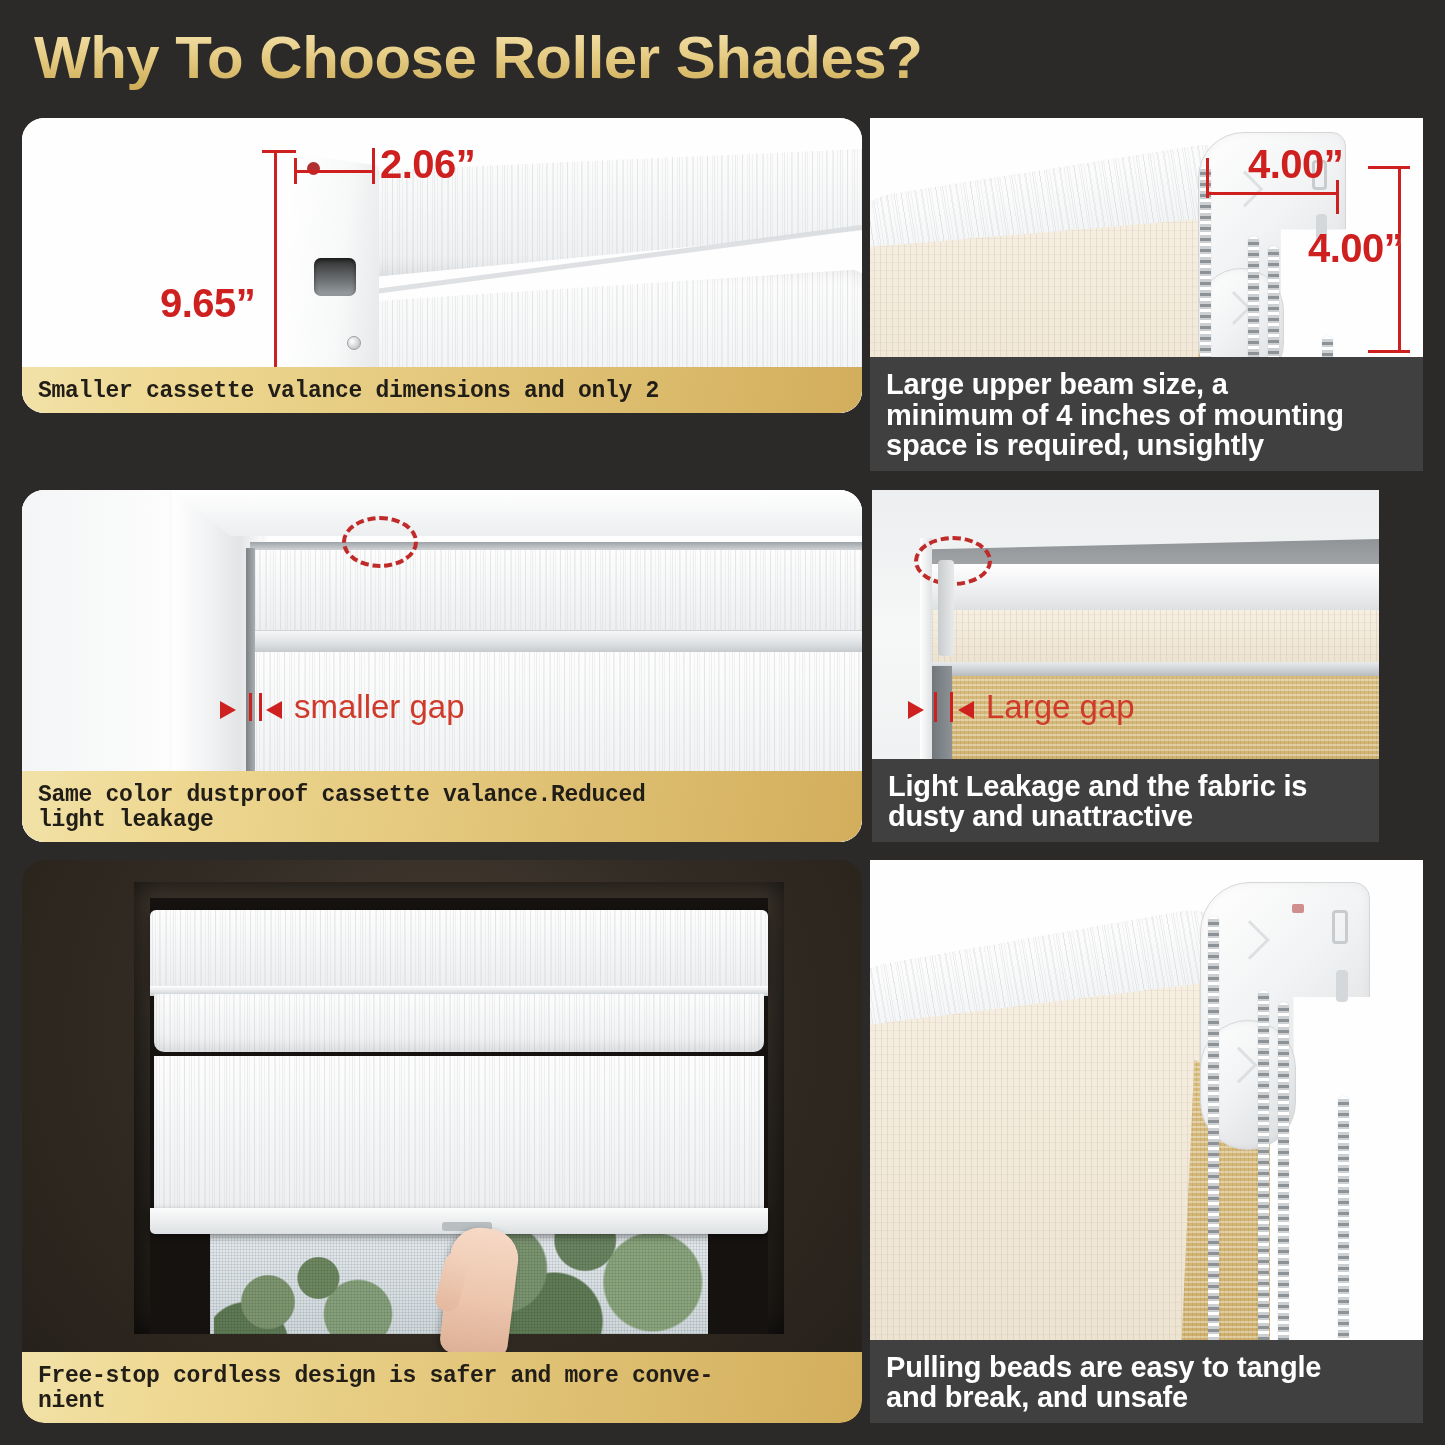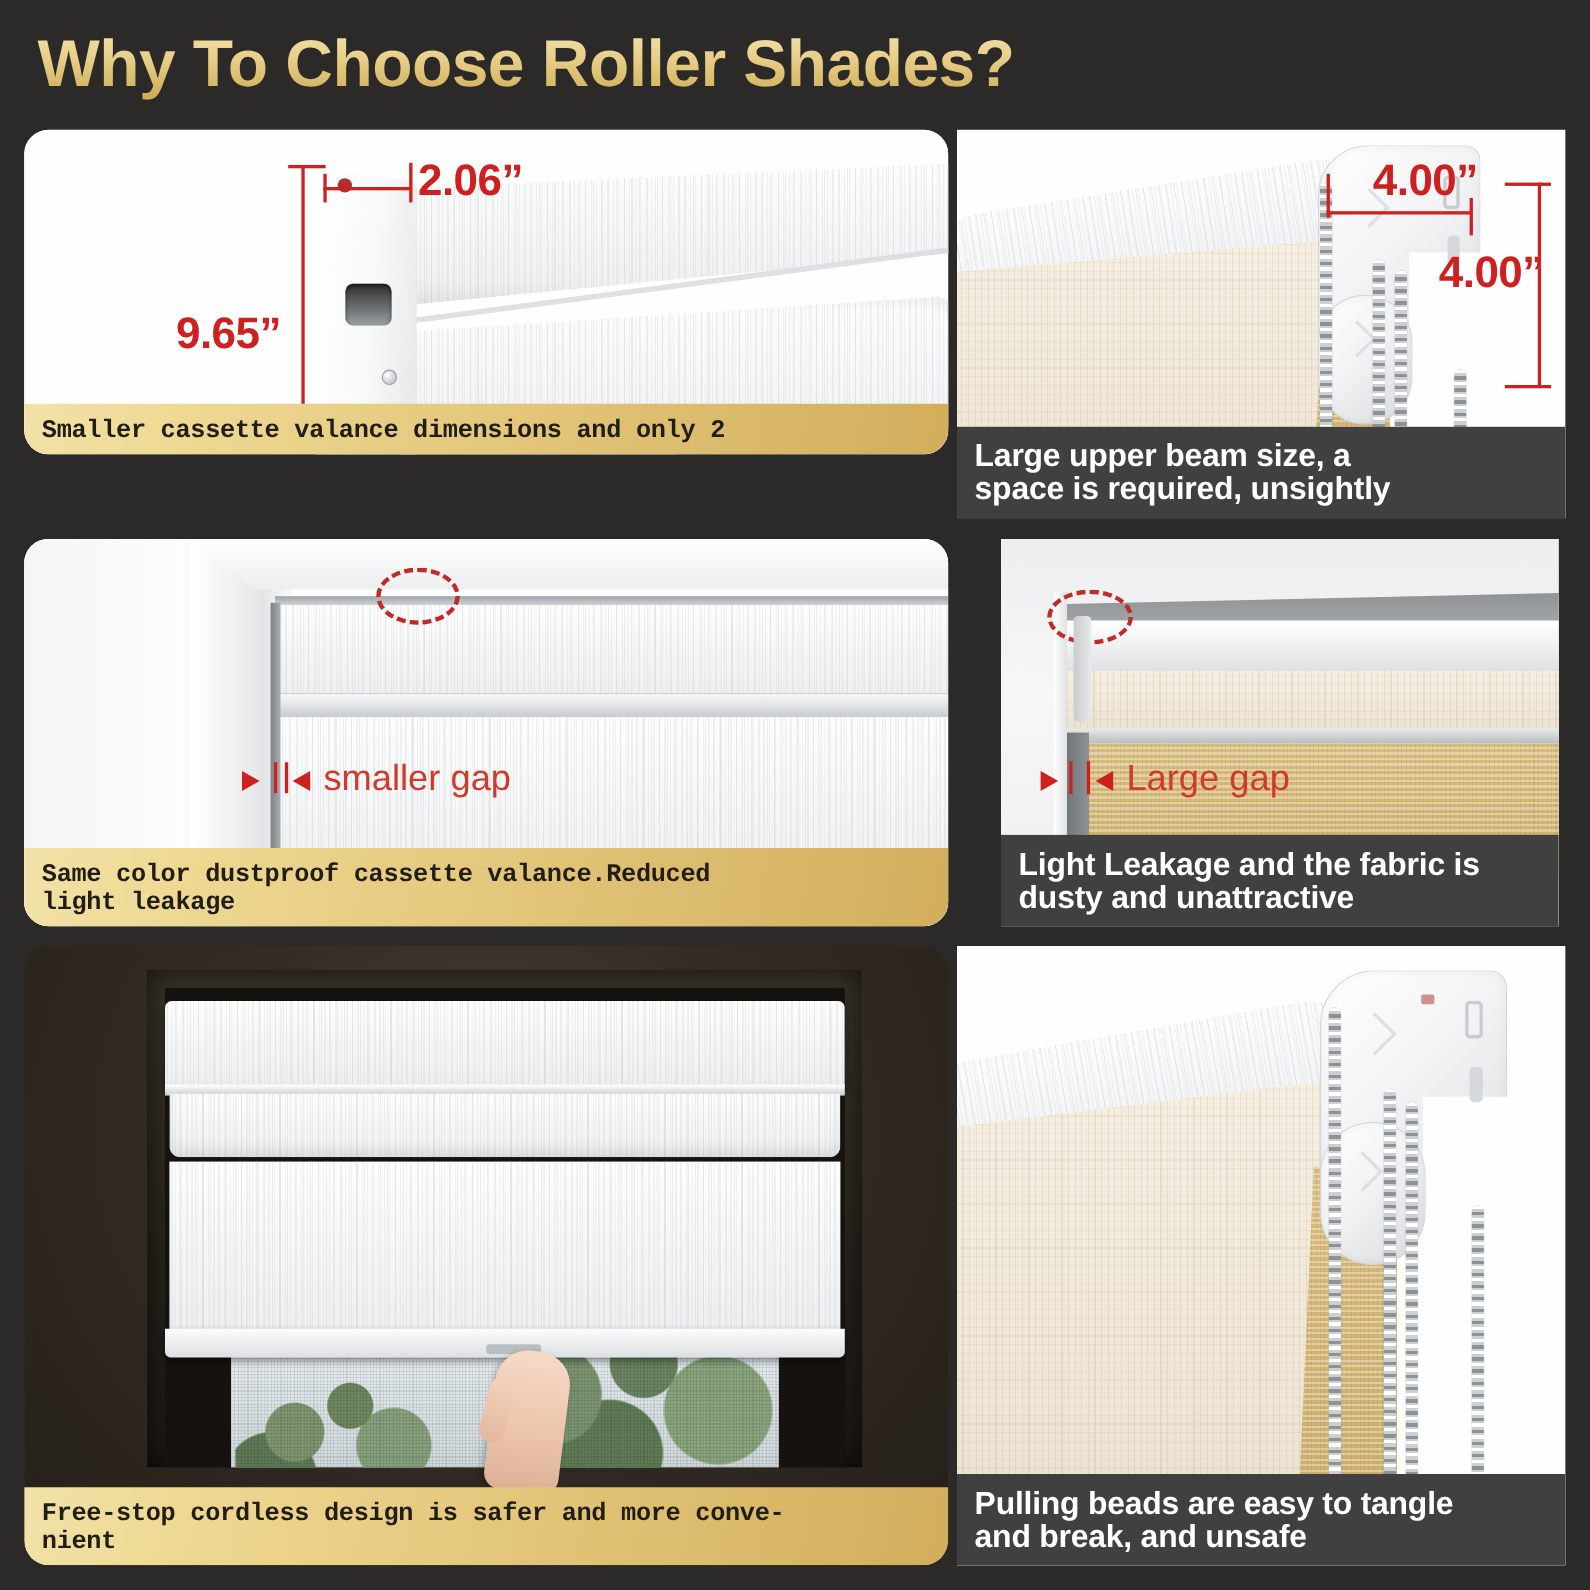--- a/index.html
+++ b/index.html
@@ -252,20 +252,21 @@
         <div class="dim" style="left:378px; top:24px;">4.00”</div>
 
         <div class="rline v" style="left:528px; top:48px; height:186px;"></div>
         <div class="rline h" style="left:498px; top:48px; width:42px;"></div>
         <div class="rline h" style="left:498px; top:232px; width:42px;"></div>
         <div class="dim" style="left:438px; top:108px;">4.00”</div>
       </div>
 
       <div class="cap grey">
         <span class="l">Large upper beam size, a</span>
+        <span class="l">minimum of 4 inches of mounting</span>
         <span class="l">space is required, unsightly</span>
       </div>
     </div>
 
     <div class="panel good" style="left:22px; top:490px; width:840px; height:352px; background:#fdfdfd;">
       <div class="stage">
         <div class="white-bg"></div>
 
         <div style="position:absolute; left:0; top:0; width:200px; height:100%;
                     background: linear-gradient(90deg,#f4f5f6,#ffffff);"></div>
@@ -298,21 +299,21 @@
         <div class="arrow-l" style="left:244px; top:211px;"></div>
         <div class="gapword" style="left:272px; top:198px;">smaller gap</div>
       </div>
 
       <div class="cap gold">
         <span class="l">Same color dustproof cassette valance.Reduced</span>
         <span class="l">light leakage</span>
       </div>
     </div>
 
-    <div class="panel bad" style="left:910px; top:490px; width:507px; height:352px; background:#f2f3f3;">
+    <div class="panel bad" style="left:872px; top:490px; width:507px; height:352px; background:#f2f3f3;">
       <div class="stage">
         <div style="position:absolute; inset:0; background: linear-gradient(180deg,#eceeef 0%,#f6f7f7 40%,#eceeef 100%);"></div>
 
         <div style="position:absolute; left:58px; top:48px; width:495px; height:40px;
                     background: linear-gradient(180deg,#8f9396,#a9adb0);
                     clip-path: polygon(0 28%, 100% 0, 100% 100%, 0 100%);"></div>
 
         <div style="position:absolute; left:58px; top:74px; width:495px; height:52px;
                     background: linear-gradient(180deg,#ffffff 0%,#f1f2f3 40%,#d9dcde 100%);
                     border-radius: 0 0 8px 8px;"></div>

